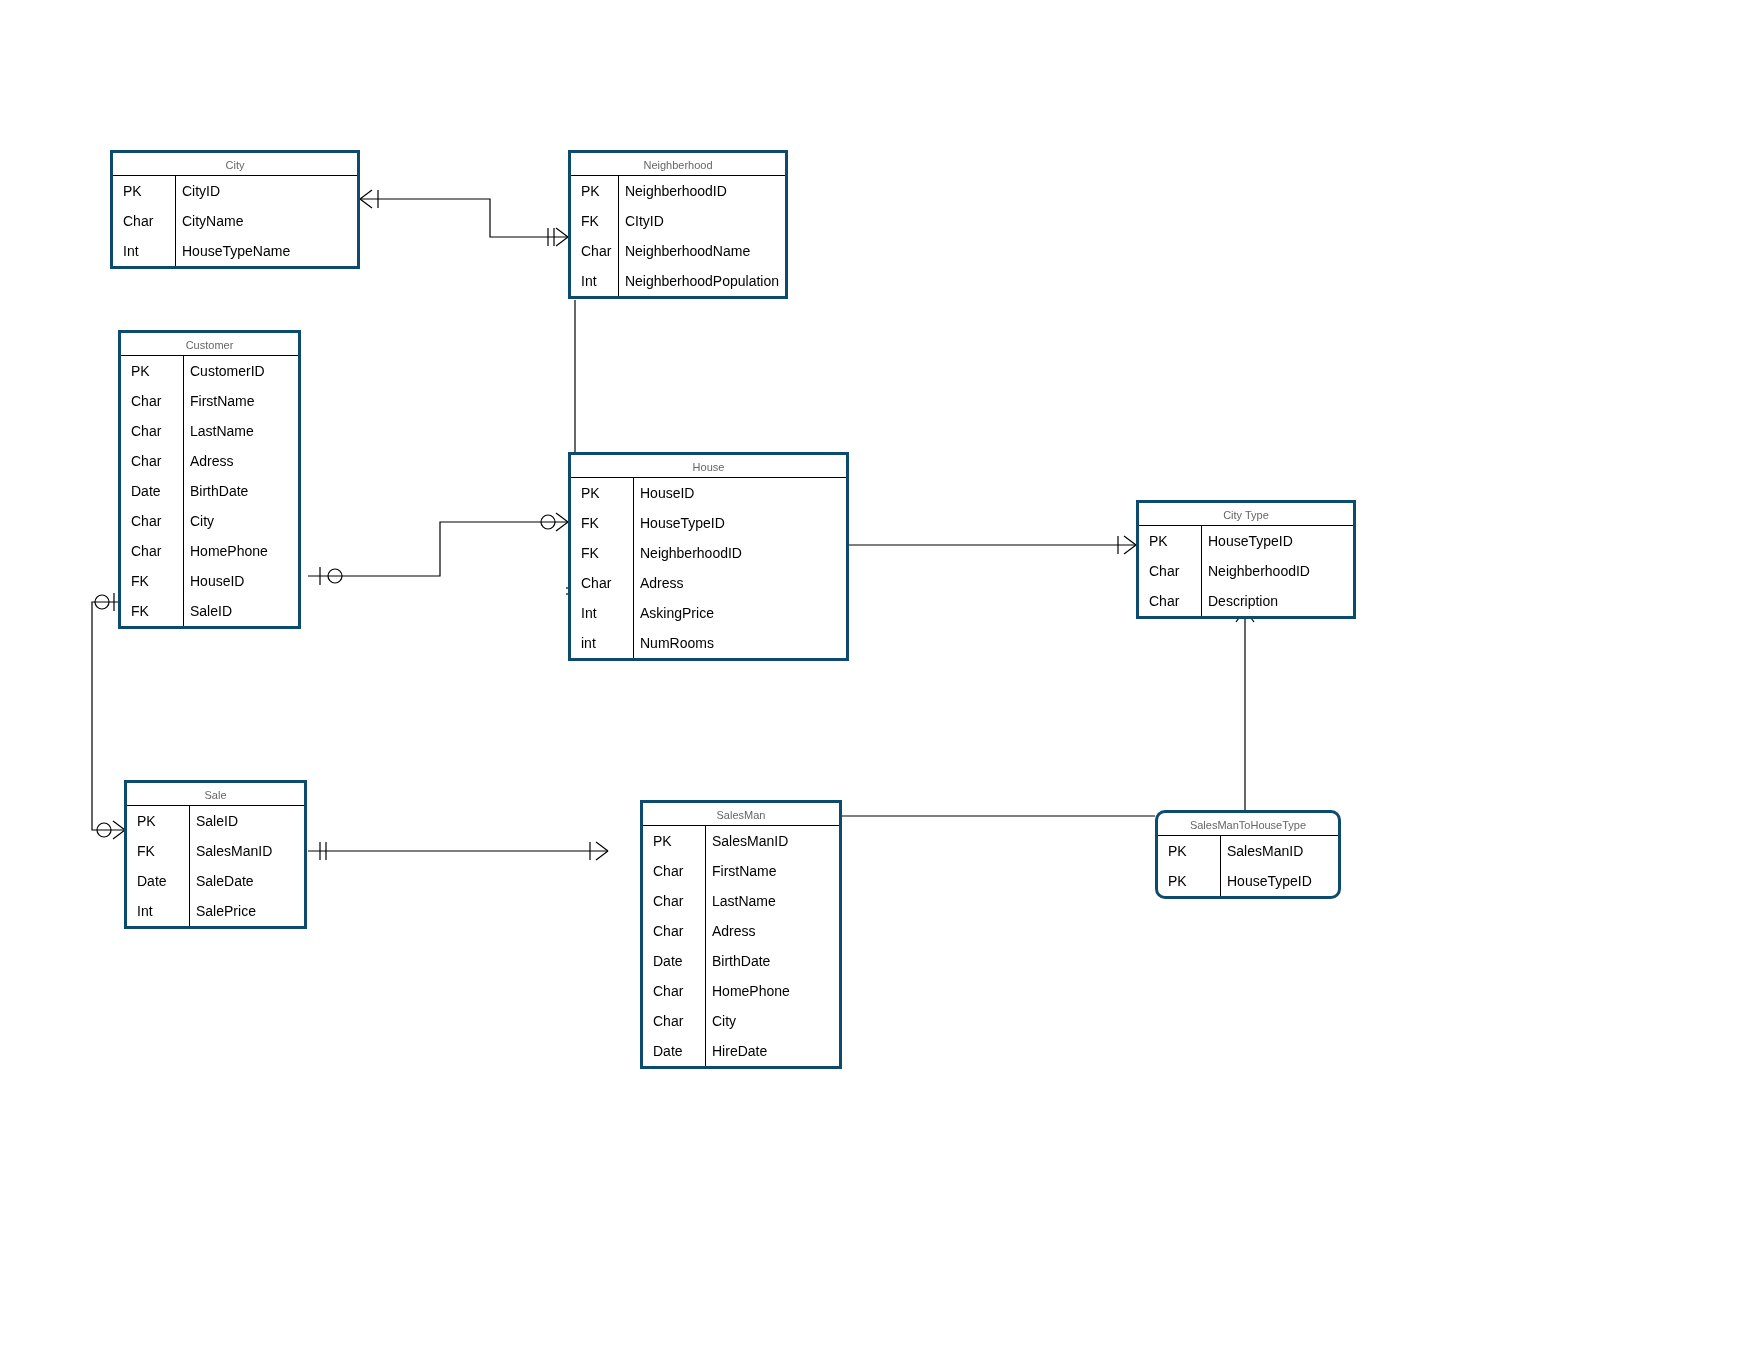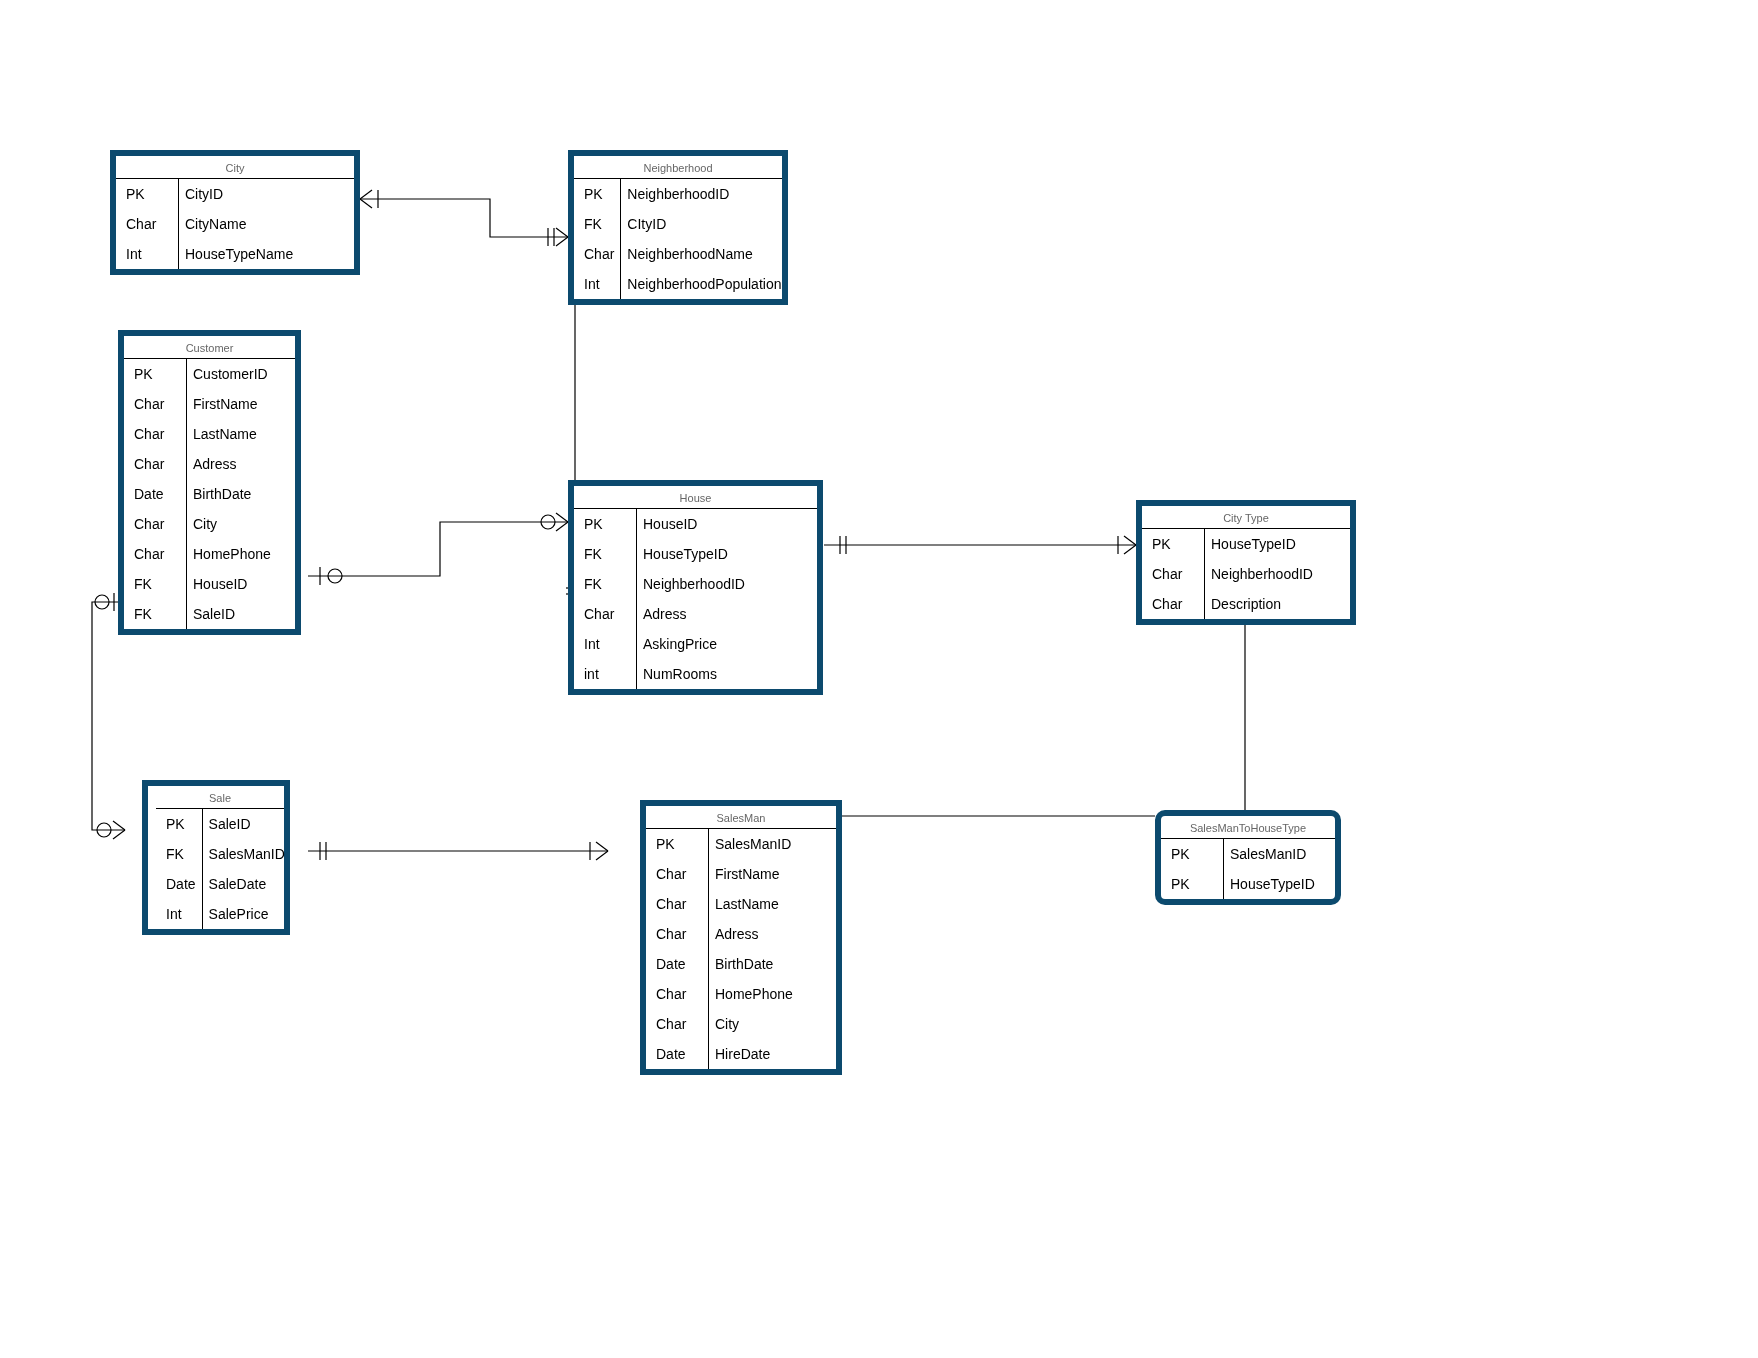--- a/index.html
+++ b/index.html
@@ -7,21 +7,21 @@
     padding: 0;
     width: 1758px;
     height: 1358px;
     font-family: Arial, Helvetica, sans-serif;
     background: #fff;
     color: #000;
     position: relative;
   }
   .entity {
     position: absolute;
-    border: 6px solid #0c4a6e;
+    border: 3px solid #0c4a6e;
     background: #fff;
     font-size: 14px;
     box-sizing: border-box;
   }
   .entity-title {
     text-align: center;
     font-size: 11px;
     color: #666;
     padding: 6px 0 4px 0;
     border-bottom: 1px solid #000;
@@ -205,21 +205,21 @@
           <td>HouseID</td>
         </tr>
     <tr>
           <td class="typecol">FK</td>
           <td>SaleID</td>
         </tr>
   </tbody>
     </table>
 </div>
 
-<div class="entity" style="left:568px; top:480px; width:255px;">
+<div class="entity" style="left:568px; top:452px; width:281px;">
   <div class="entity-title">House</div>
   <table class="attrs">
     <tbody>
         <tr>
           <td class="typecol">PK</td>
           <td>HouseID</td>
         </tr>
     <tr>
           <td class="typecol">FK</td>
           <td>HouseTypeID</td>
@@ -257,21 +257,21 @@
           <td>NeighberhoodID</td>
         </tr>
     <tr>
           <td class="typecol">Char</td>
           <td>Description</td>
         </tr>
   </tbody>
     </table>
 </div>
 
-<div class="entity" style="left:142px; top:780px; width:148px;padding-left:8px;">
+<div class="entity" style="left:124px; top:780px; width:183px;">
   <div class="entity-title">Sale</div>
   <table class="attrs">
     <tbody>
         <tr>
           <td class="typecol">PK</td>
           <td>SaleID</td>
         </tr>
     <tr>
           <td class="typecol">FK</td>
           <td>SalesManID</td>

